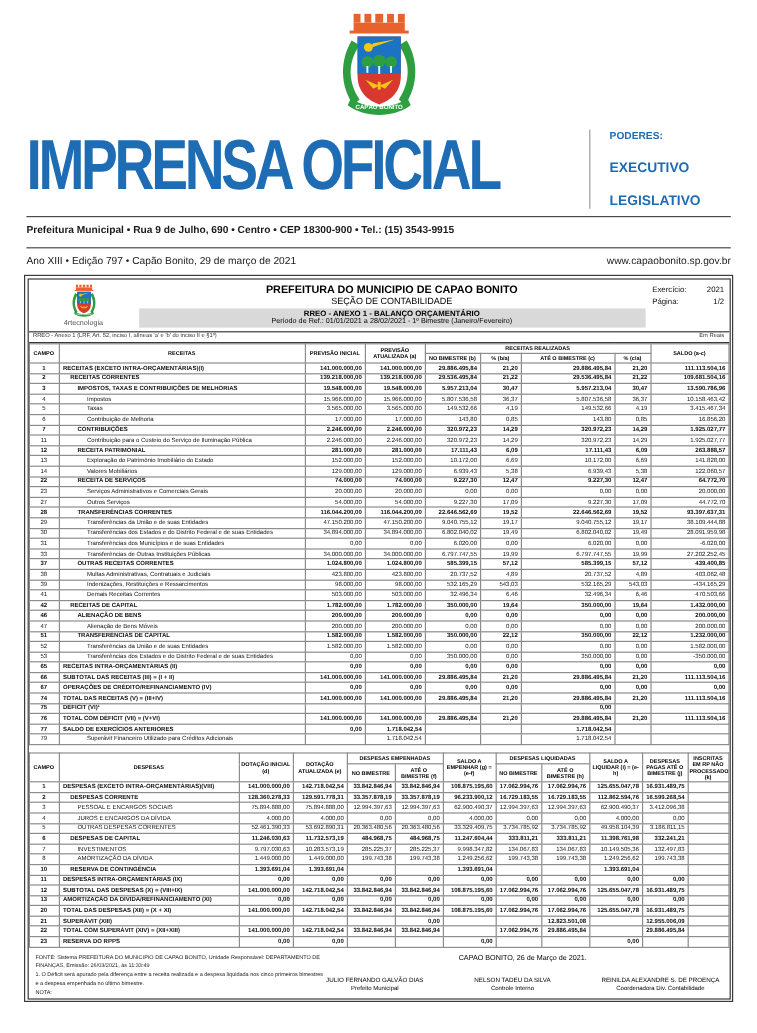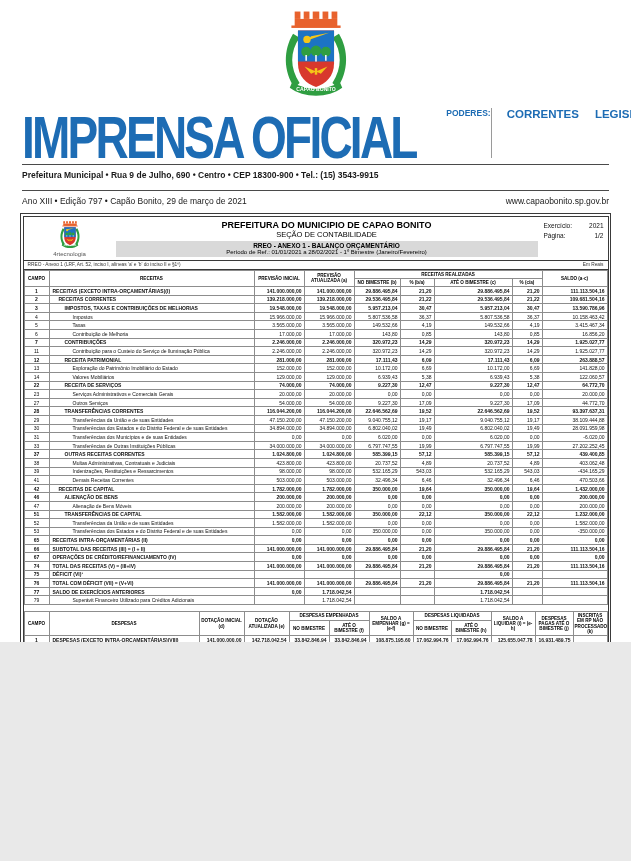--- a/index.html
+++ b/index.html
@@ -1,27 +1,27 @@
 <!DOCTYPE html>
 <html><head>
 <meta charset="utf-8">
 <style>
   * { box-sizing: border-box; }
   body { margin:0; background:#e9e9e9; font-family:"Liberation Sans", sans-serif; }
-  .page { width:631px; height:642px; background:#fff; margin:0 auto; overflow:hidden; position:relative; }
+  .page { width:631px; height:861px; background:#fff; margin:0 auto; overflow:hidden; position:relative; }
 
   
   .crest-wrap { display:flex; justify-content:center; padding-top:6px; }
   .mast { display:flex; padding:0 22px; margin-top:4px; align-items:stretch; }
   .mast-left { flex:1; }
   .title { color:#1d6cb4; font-weight:bold; font-size:50px; letter-spacing:-3px;
            line-height:1; transform:scale(0.92,1.18); transform-origin:left top; white-space:nowrap; }
   .subtitle { color:#1d6cb4; font-weight:bold; font-size:17px; letter-spacing:-0.5px; margin-top:16px; }
   .powers { border-left:1px solid #9a9a9a; padding-left:16px; margin-left:6px; width:118px;
-            color:#1d6cb4; display:flex; flex-direction:row; justify-content:center; gap:16px; }
+            color:#1d6cb4; display:flex; flex-direction:column; justify-content:center; gap:16px; }
   .powers .p1 { font-size:8.5px; font-weight:bold; }
   .powers .p2 { font-size:11.5px; font-weight:bold; }
   .rule { border-top:1px solid #4a4a4a; margin:6px 22px 0; }
   .addr { padding:5px 22px 4px; font-size:8.5px; color:#1a1a1a;font-weight:bold; }
   .edition { display:flex; justify-content:space-between; padding:5px 22px 2px; font-size:8.5px; color:#1a1a1a; }
 
   
   .doc { margin:5px 20px 0; border:1px solid #3a3a3a; padding:1.5px; height:606px; }
   .doc-inner { border:1px solid #3a3a3a; height:100%; overflow:hidden; }
   .doc-head { display:flex; border-bottom:1px solid #3a3a3a; }
@@ -110,21 +110,21 @@
         <use href="#crest"></use>
       </svg>
   </div>
 
   <div class="mast">
     <div class="mast-left">
       <div class="title">IMPRENSA OFICIAL</div>
     </div>
     <div class="powers">
       <div class="p1">PODERES:</div>
-      <div class="p2">CORRENTES</div>
+      <div class="p2">EXECUTIVO</div>
       <div class="p2">LEGISLATIVO</div>
     </div>
   </div>
 
   <div class="rule"></div>
   <div class="addr">Prefeitura Municipal • Rua 9 de Julho, 690 • Centro • CEP 18300-900 • Tel.: (15) 3543-9915</div>
   <div class="rule"></div>
   <div class="edition">
     <span>Ano XIII • Edição 797 • Capão Bonito, 29 de março de 2021</span>
     <span>www.capaobonito.sp.gov.br</span>

